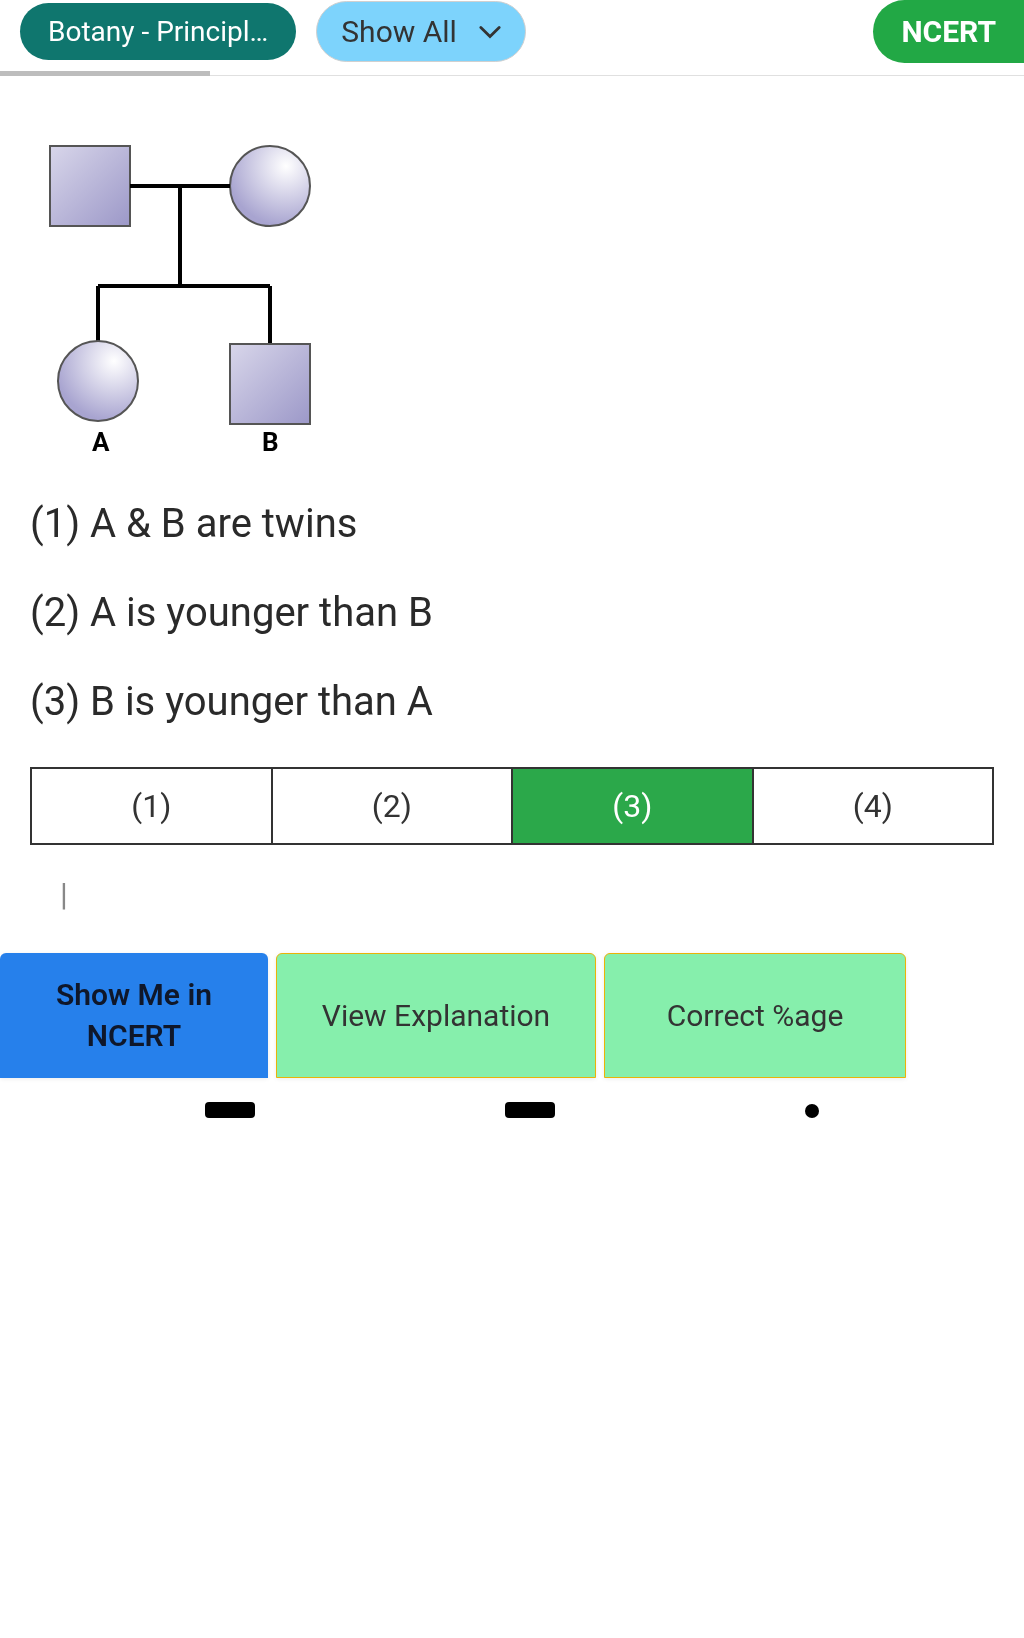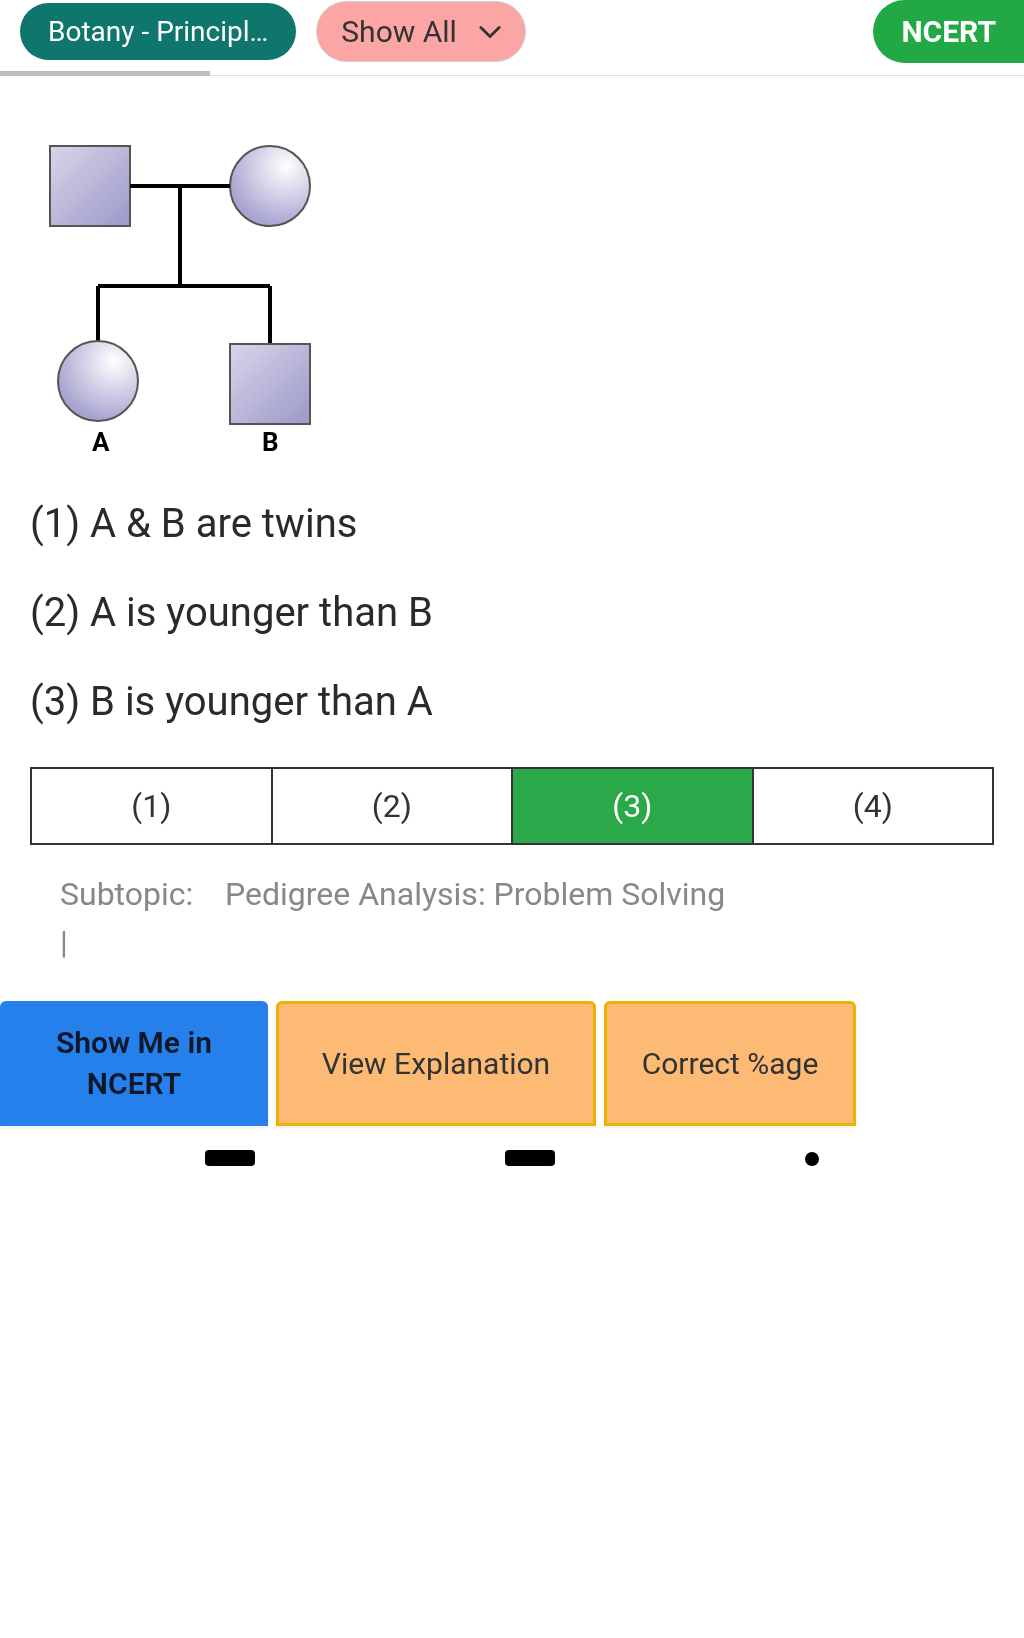--- a/index.html
+++ b/index.html
@@ -27,21 +27,21 @@
       padding: 12px 28px;
       border-radius: 40px;
       font-size: 28px;
       font-weight: 400;
       white-space: nowrap;
       max-width: 340px;
       overflow: hidden;
       text-overflow: ellipsis;
     }
     .show-all-pill {
-      background: #fca5a5;
+      background: #7dd3fc;
       border: 1px solid #d0d0d0;
       padding: 12px 24px;
       border-radius: 40px;
       font-size: 30px;
       color: #333;
       display: flex;
       align-items: center;
       gap: 22px;
       cursor: pointer;
     }
@@ -132,43 +132,43 @@
     }
     .bottom-buttons {
       display: flex;
       gap: 0;
     }
     .btn {
       padding: 22px 20px;
       font-size: 30px;
       text-align: center;
       cursor: pointer;
-      border: 3px solid #eab308;
-      background: #fdba74;
+      border: 1px solid #eab308;
+      background: #86efac;
       color: #333;
       border-radius: 6px 6px 0 0;
       box-shadow: 0 1px 4px rgba(0,0,0,0.08);
     }
     .btn-primary {
       background: #2680eb;
       color: #0f172a;
       border: none;
       font-weight: 600;
       width: 268px;
       line-height: 1.35;
     }
     .btn-secondary {
       width: 320px;
       display: flex;
       align-items: center;
       justify-content: center;
       margin-left: 8px;
     }
     .btn-tertiary {
-      width: 252px;
+      width: 302px;
       display: flex;
       align-items: center;
       justify-content: center;
       margin-left: 8px;
     }
     .bottom-spacer {
       height: 40px;
       display: flex;
       justify-content: space-around;
       align-items: flex-end;
@@ -255,25 +255,20 @@
     </div>
   </div>
 
   <div class="answer-row">
     <div class="answer-cell">(1)</div>
     <div class="answer-cell">(2)</div>
     <div class="answer-cell selected">(3)</div>
     <div class="answer-cell">(4)</div>
   </div>
 
-  <div class="subtopic-row">
-    <span class="subtopic-label">Subtopic:</span>
-    <span>&nbsp;&nbsp;</span>
-    <span class="subtopic-value">Pedigree Analysis: Problem Solving</span>
-  </div>
   <div class="cursor-mark">|</div>
 
 </div>
 
 <div class="bottom-buttons">
   <div class="btn btn-primary">
     <div>Show Me in</div>
     <div>NCERT</div>
   </div>
   <div class="btn btn-secondary">

